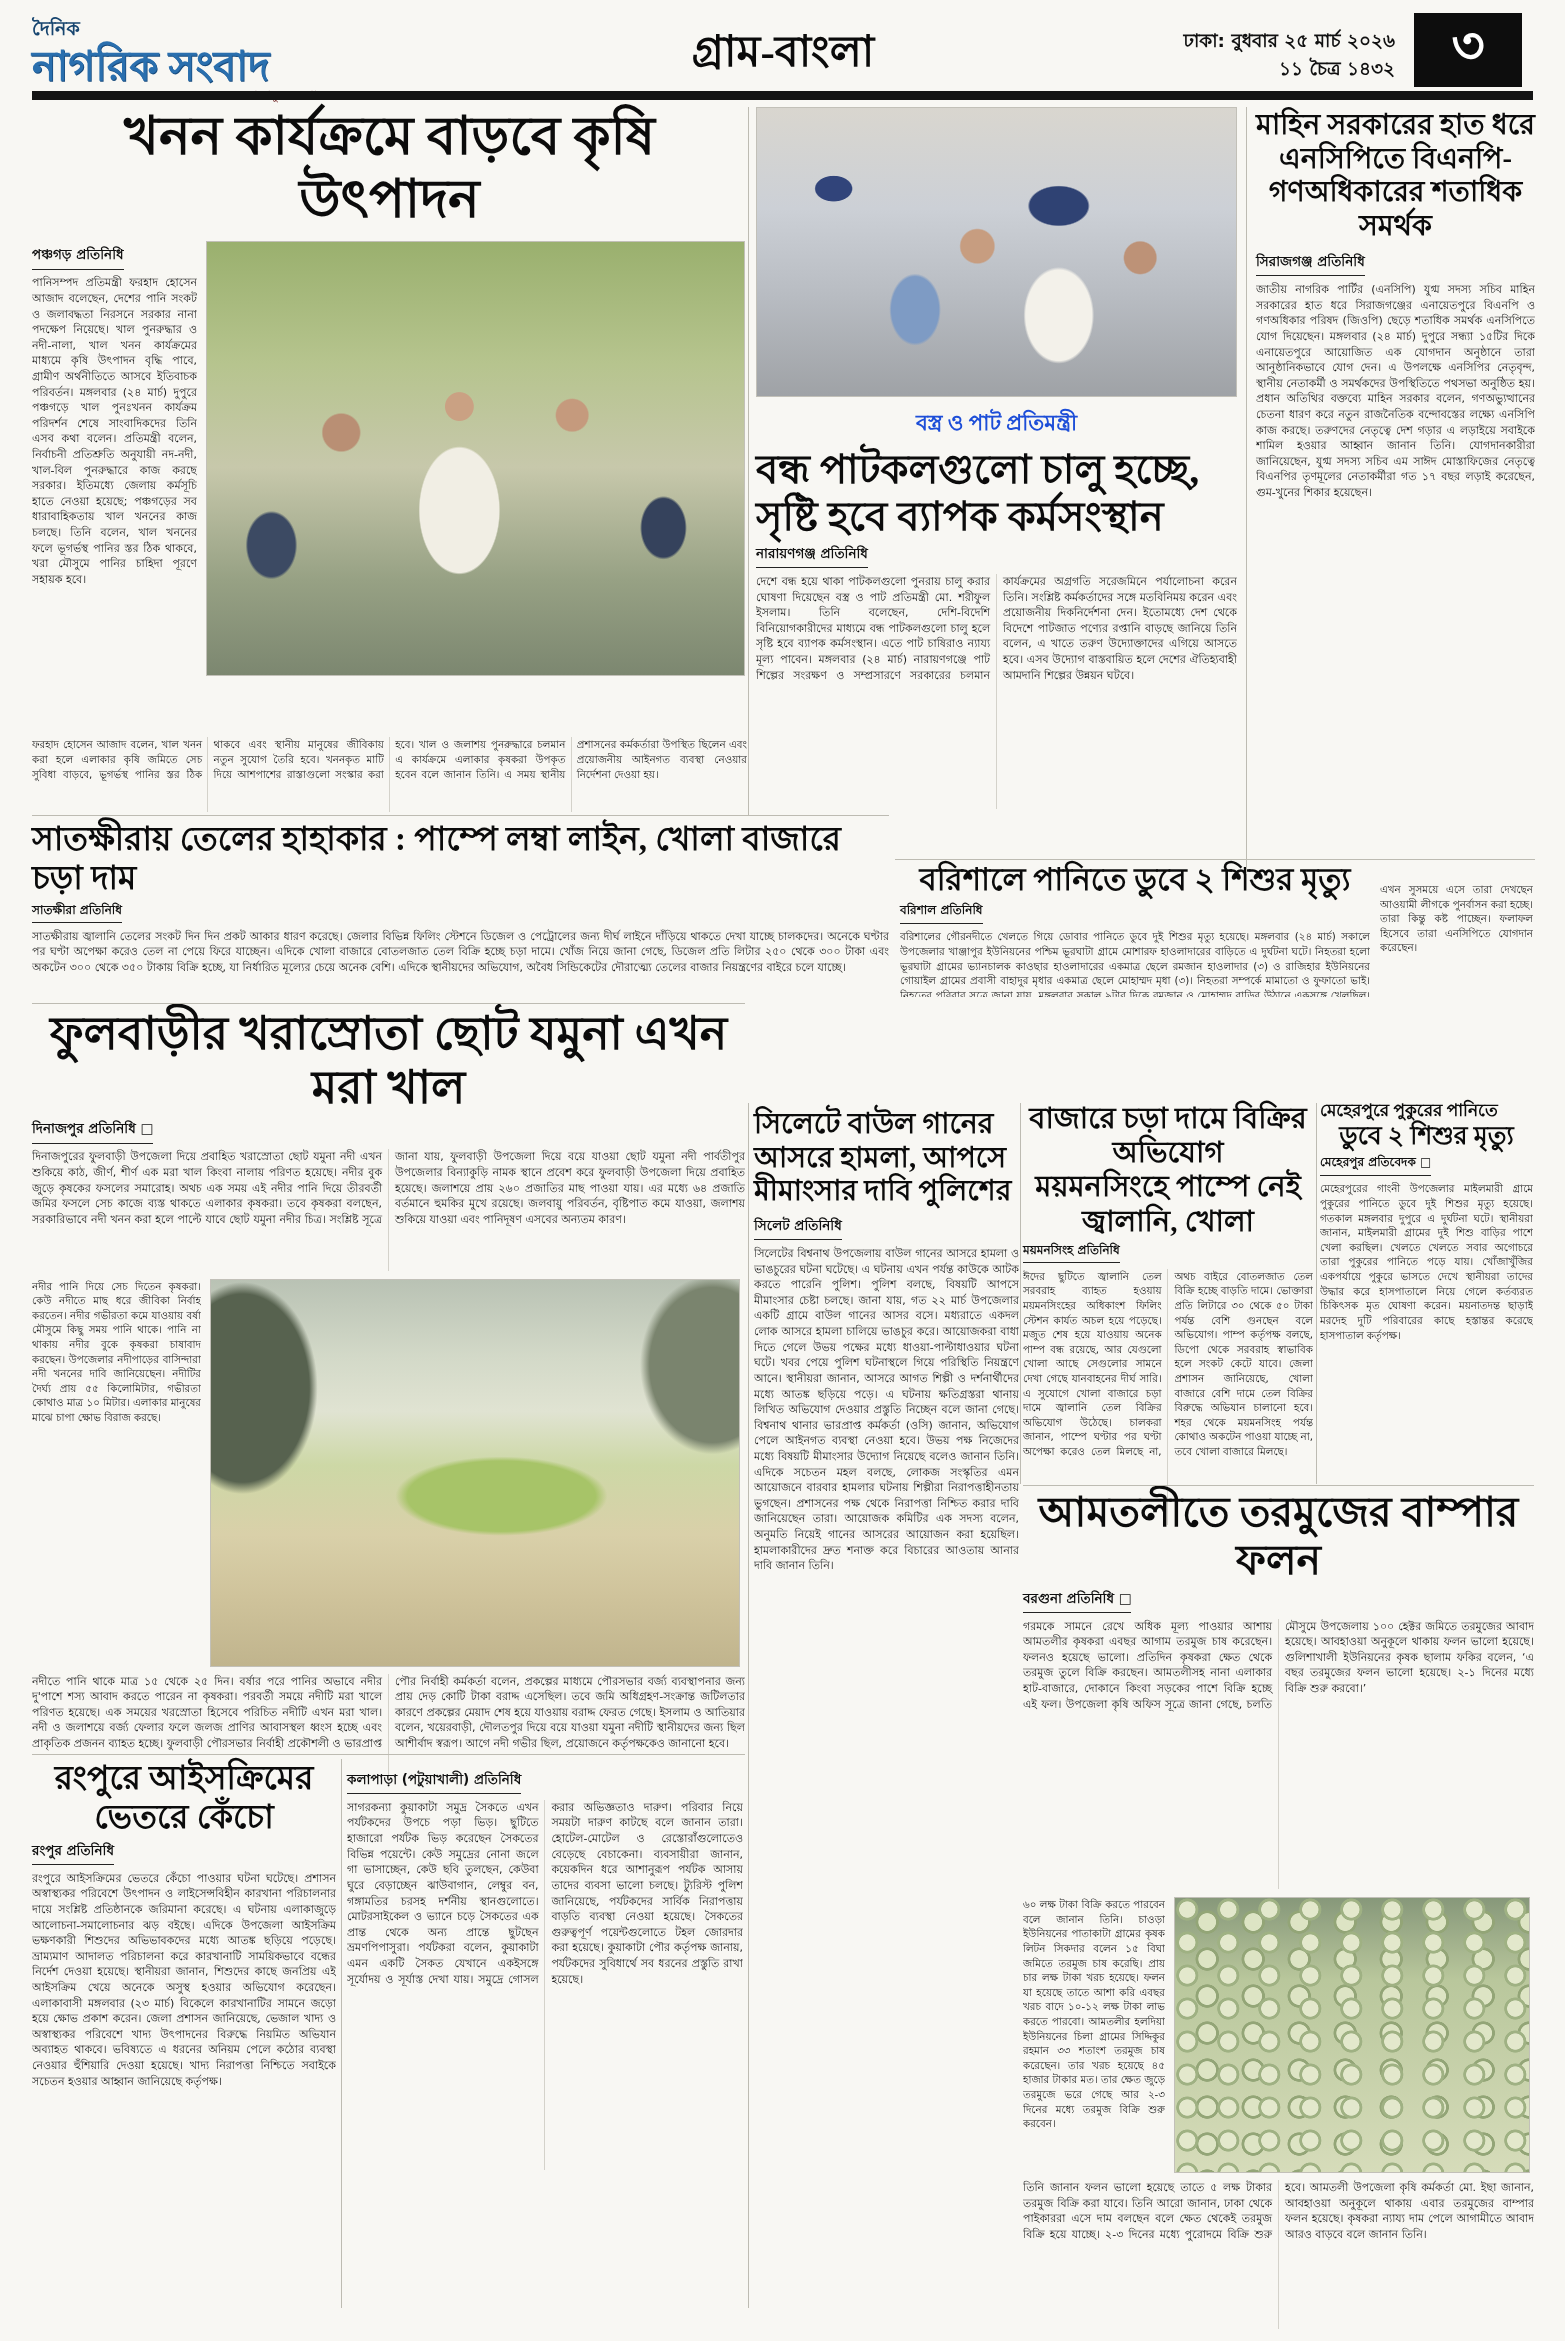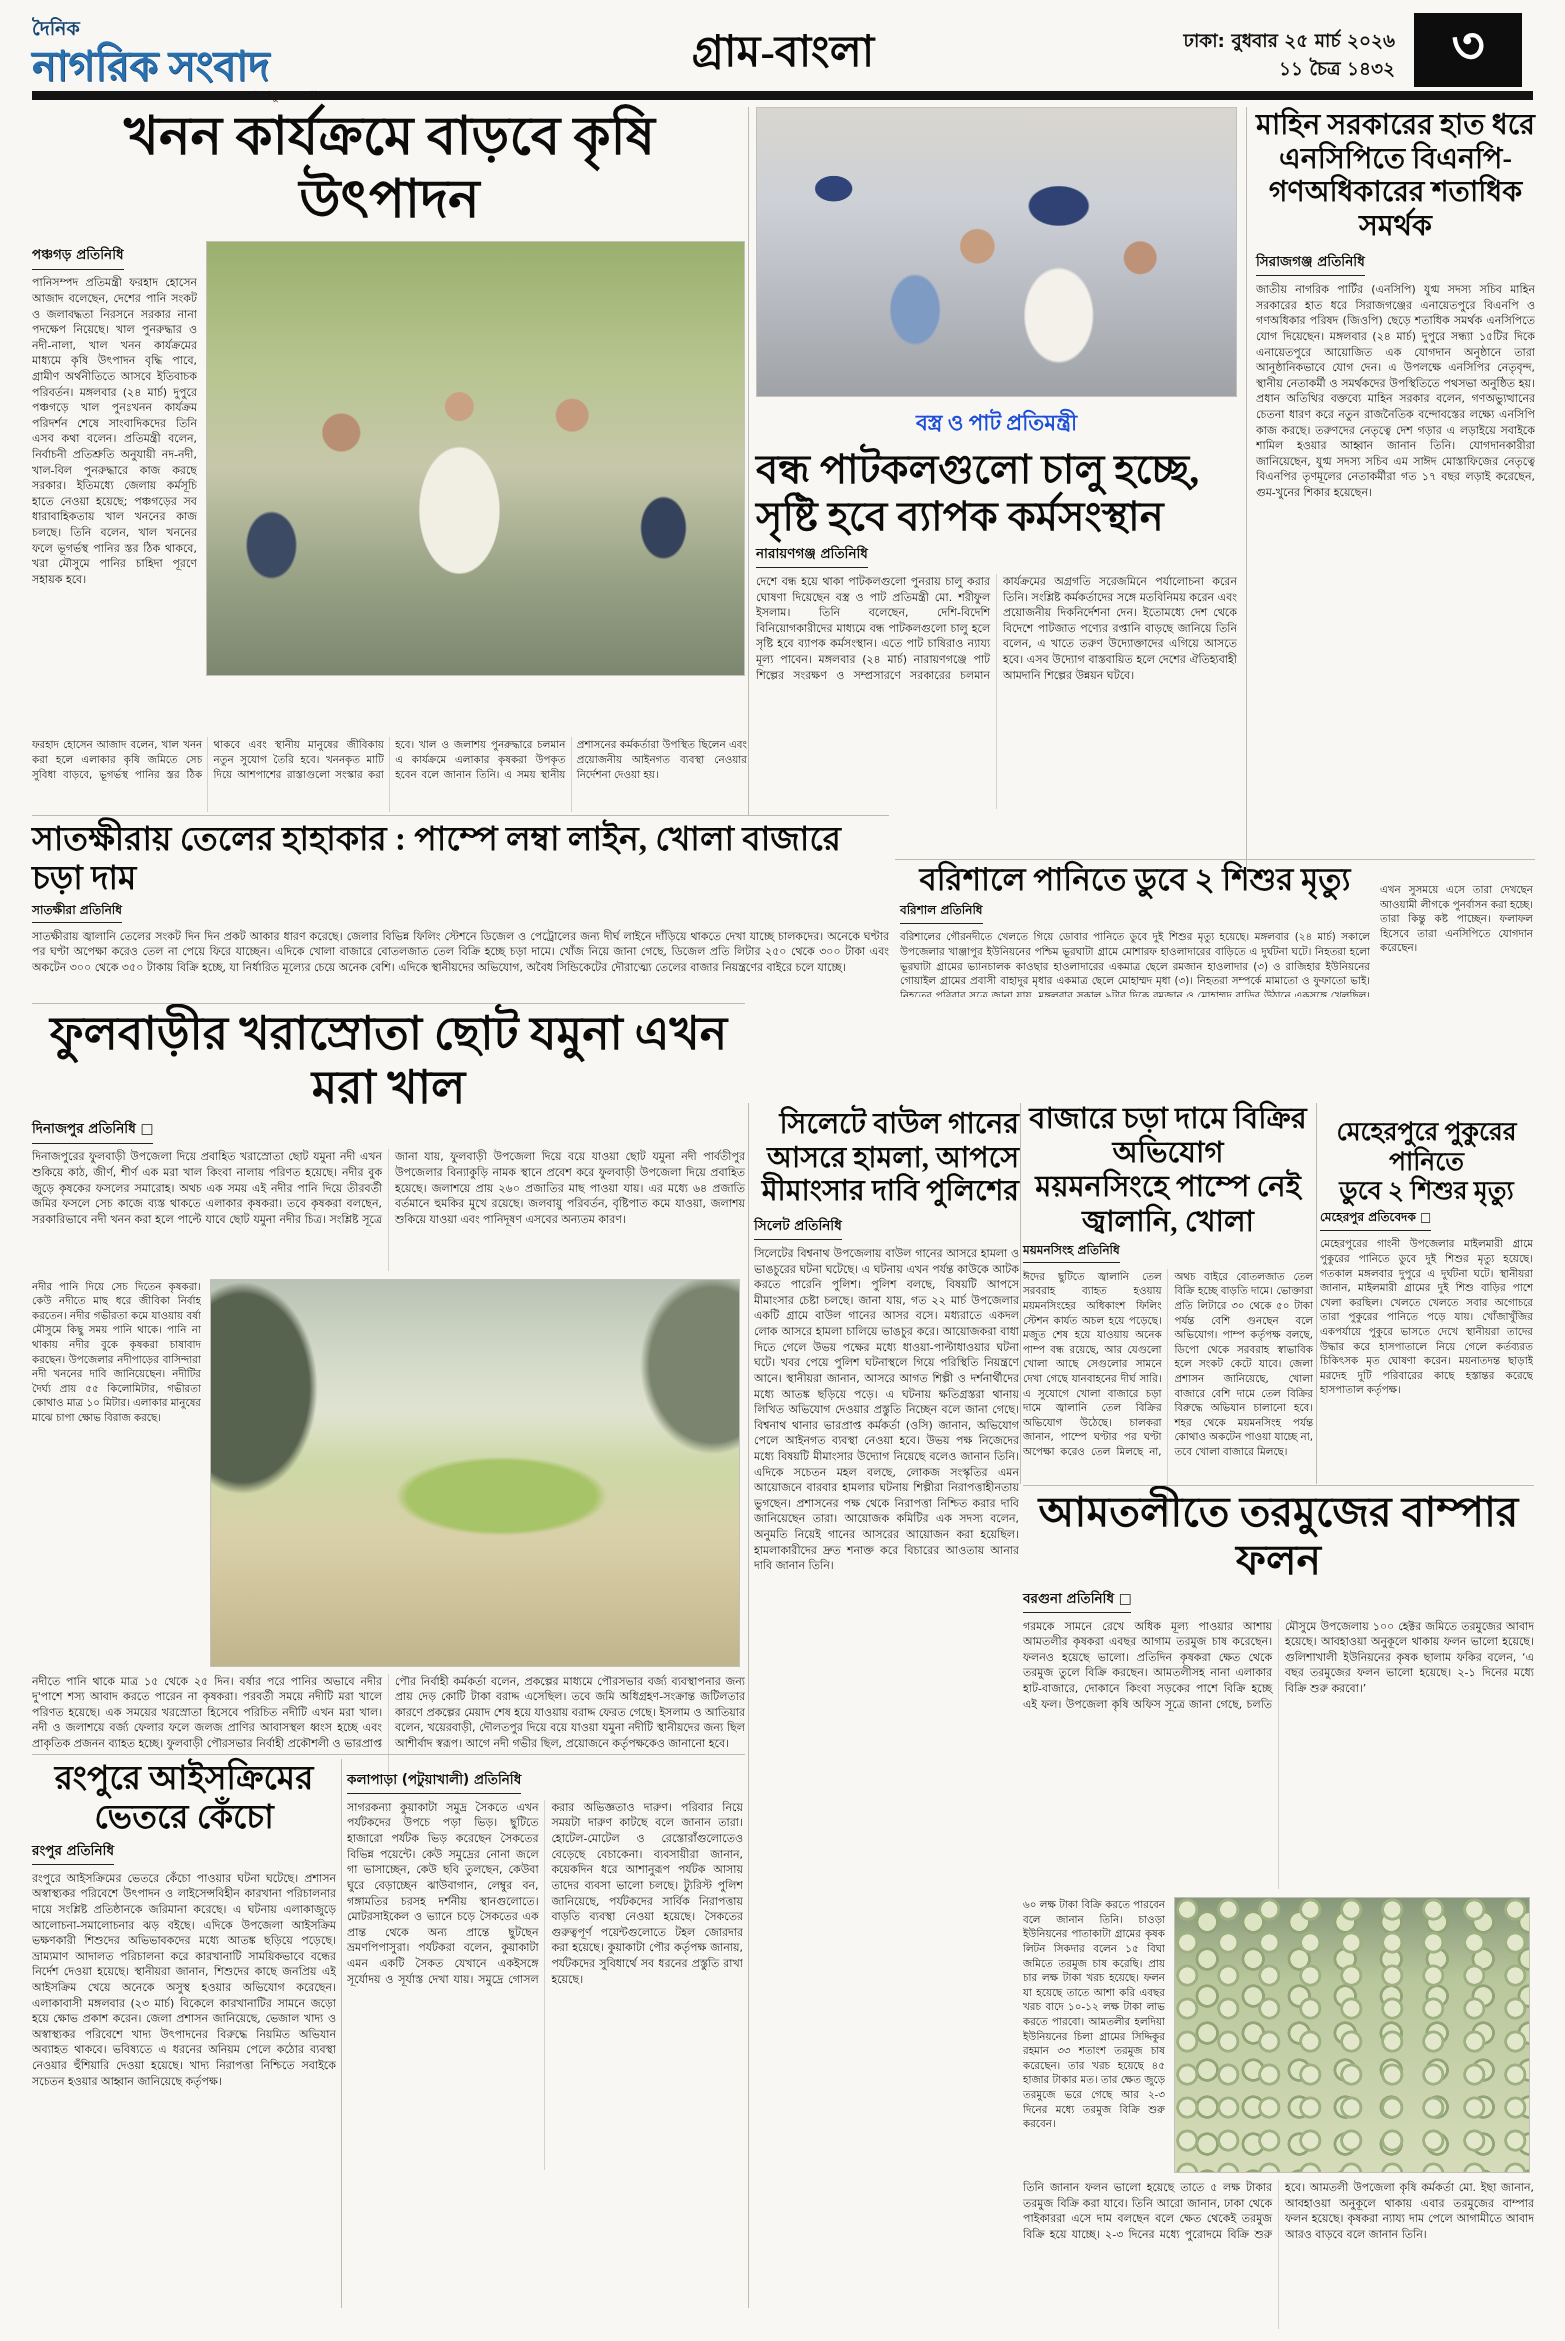--- a/index.html
+++ b/index.html
@@ -132,34 +132,34 @@
     <span class="byline">দিনাজপুর প্রতিনিধি □</span>
     <div class="body-txt cols-2 clip" style="height:122px;">দিনাজপুরের ফুলবাড়ী উপজেলা দিয়ে প্রবাহিত খরাস্রোতা ছোট যমুনা নদী এখন শুকিয়ে কাঠ, জীর্ণ, শীর্ণ এক মরা খাল কিংবা নালায় পরিণত হয়েছে। নদীর বুক জুড়ে কৃষকের ফসলের সমারোহ। অথচ এক সময় এই নদীর পানি দিয়ে তীরবর্তী জমির ফসলে সেচ কাজে ব্যস্ত থাকতে এলাকার কৃষকরা। তবে কৃষকরা বলছেন, সরকারিভাবে নদী খনন করা হলে পাল্টে যাবে ছোট যমুনা নদীর চিত্র। সংশ্লিষ্ট সূত্রে জানা যায়, ফুলবাড়ী উপজেলা দিয়ে বয়ে যাওয়া ছোট যমুনা নদী পার্বতীপুর উপজেলার বিন্যাকুড়ি নামক স্থানে প্রবেশ করে ফুলবাড়ী উপজেলা দিয়ে প্রবাহিত হয়েছে। জলাশয়ে প্রায় ২৬০ প্রজাতির মাছ পাওয়া যায়। এর মধ্যে ৬৪ প্রজাতি বর্তমানে হুমকির মুখে রয়েছে। জলবায়ু পরিবর্তন, বৃষ্টিপাত কমে যাওয়া, জলাশয় শুকিয়ে যাওয়া এবং পানিদূষণ এসবের অন্যতম কারণ।</div>
     <div style="display:flex;gap:8.5px;margin-top:7.1px;">
       <div class="body-txt sm clip" style="width:169px;flex:none;height:388px;">নদীর পানি দিয়ে সেচ দিতেন কৃষকরা। কেউ নদীতে মাছ ধরে জীবিকা নির্বাহ করতেন। নদীর গভীরতা কমে যাওয়ায় বর্ষা মৌসুমে কিছু সময় পানি থাকে। পানি না থাকায় নদীর বুকে কৃষকরা চাষাবাদ করছেন। উপজেলার নদীপাড়ের বাসিন্দারা নদী খননের দাবি জানিয়েছেন। নদীটির দৈর্ঘ্য প্রায় ৫৫ কিলোমিটার, গভীরতা কোথাও মাত্র ১০ মিটার। এলাকার মানুষের মাঝে চাপা ক্ষোভ বিরাজ করছে।</div>
       <div class="photo ph-river" style="width:530px;height:388px;" title="শুকিয়ে যাওয়া ছোট যমুনা নদীর বুকে ফসলের ক্ষেত"></div>
     </div>
     <div class="body-txt cols-2 clip" style="margin-top:7.1px;height:107px;">নদীতে পানি থাকে মাত্র ১৫ থেকে ২৫ দিন। বর্ষার পরে পানির অভাবে নদীর দু'পাশে শস্য আবাদ করতে পারেন না কৃষকরা। পরবর্তী সময়ে নদীটি মরা খালে পরিণত হয়েছে। এক সময়ের খরস্রোতা হিসেবে পরিচিত নদীটি এখন মরা খাল। নদী ও জলাশয়ে বর্জ্য ফেলার ফলে জলজ প্রাণির আবাসস্থল ধ্বংস হচ্ছে এবং প্রাকৃতিক প্রজনন ব্যাহত হচ্ছে। ফুলবাড়ী পৌরসভার নির্বাহী প্রকৌশলী ও ভারপ্রাপ্ত পৌর নির্বাহী কর্মকর্তা বলেন, প্রকল্পের মাধ্যমে পৌরসভার বর্জ্য ব্যবস্থাপনার জন্য প্রায় দেড় কোটি টাকা বরাদ্দ এসেছিল। তবে জমি অধিগ্রহণ-সংক্রান্ত জটিলতার কারণে প্রকল্পের মেয়াদ শেষ হয়ে যাওয়ায় বরাদ্দ ফেরত গেছে। ইসলাম ও আতিয়ার বলেন, খয়েরবাড়ী, দৌলতপুর দিয়ে বয়ে যাওয়া যমুনা নদীটি স্থানীয়দের জন্য ছিল আশীর্বাদ স্বরূপ। আগে নদী গভীর ছিল, প্রয়োজনে কর্তৃপক্ষকেও জানানো হবে।</div>
   </div>
 
   <div class="abs" style="left:754px;top:1107px;width:265px;height:1201px;">
-    <div class="hl" style="font-size:28.5px;text-align:right;">সিলেটে বাউল গানের আসরে হামলা, আপসে মীমাংসার দাবি পুলিশের</div>
+    <div class="hl" style="font-size:28.5px;text-align:left;">সিলেটে বাউল গানের আসরে হামলা, আপসে মীমাংসার দাবি পুলিশের</div>
     <div style="margin-top:4.3px;"><span class="byline">সিলেট প্রতিনিধি</span></div>
     <div class="body-txt clip" style="height:1039px;">সিলেটের বিশ্বনাথ উপজেলায় বাউল গানের আসরে হামলা ও ভাঙচুরের ঘটনা ঘটেছে। এ ঘটনায় এখন পর্যন্ত কাউকে আটক করতে পারেনি পুলিশ। পুলিশ বলছে, বিষয়টি আপসে মীমাংসার চেষ্টা চলছে। জানা যায়, গত ২২ মার্চ উপজেলার একটি গ্রামে বাউল গানের আসর বসে। মধ্যরাতে একদল লোক আসরে হামলা চালিয়ে ভাঙচুর করে। আয়োজকরা বাধা দিতে গেলে উভয় পক্ষের মধ্যে ধাওয়া-পাল্টাধাওয়ার ঘটনা ঘটে। খবর পেয়ে পুলিশ ঘটনাস্থলে গিয়ে পরিস্থিতি নিয়ন্ত্রণে আনে। স্থানীয়রা জানান, আসরে আগত শিল্পী ও দর্শনার্থীদের মধ্যে আতঙ্ক ছড়িয়ে পড়ে। এ ঘটনায় ক্ষতিগ্রস্তরা থানায় লিখিত অভিযোগ দেওয়ার প্রস্তুতি নিচ্ছেন বলে জানা গেছে। বিশ্বনাথ থানার ভারপ্রাপ্ত কর্মকর্তা (ওসি) জানান, অভিযোগ পেলে আইনগত ব্যবস্থা নেওয়া হবে। উভয় পক্ষ নিজেদের মধ্যে বিষয়টি মীমাংসার উদ্যোগ নিয়েছে বলেও জানান তিনি। এদিকে সচেতন মহল বলছে, লোকজ সংস্কৃতির এমন আয়োজনে বারবার হামলার ঘটনায় শিল্পীরা নিরাপত্তাহীনতায় ভুগছেন। প্রশাসনের পক্ষ থেকে নিরাপত্তা নিশ্চিত করার দাবি জানিয়েছেন তারা। আয়োজক কমিটির এক সদস্য বলেন, অনুমতি নিয়েই গানের আসরের আয়োজন করা হয়েছিল। হামলাকারীদের দ্রুত শনাক্ত করে বিচারের আওতায় আনার দাবি জানান তিনি।</div>
   </div>
 
   <div class="abs" style="left:1023px;top:1101px;width:290px;height:383px;">
     <div class="hl" style="font-size:29px;text-align:center;">বাজারে চড়া দামে বিক্রির অভিযোগ</div>
     <div class="hl" style="font-size:29px;text-align:center;">ময়মনসিংহে পাম্পে নেই জ্বালানি, খোলা</div>
     <span class="byline" style="font-size:12px;">ময়মনসিংহ প্রতিনিধি</span>
     <div class="body-txt sm cols-2 clip" style="height:256px;">ঈদের ছুটিতে জ্বালানি তেল সরবরাহ ব্যাহত হওয়ায় ময়মনসিংহের অধিকাংশ ফিলিং স্টেশন কার্যত অচল হয়ে পড়েছে। মজুত শেষ হয়ে যাওয়ায় অনেক পাম্প বন্ধ রয়েছে, আর যেগুলো খোলা আছে সেগুলোর সামনে দেখা গেছে যানবাহনের দীর্ঘ সারি। এ সুযোগে খোলা বাজারে চড়া দামে জ্বালানি তেল বিক্রির অভিযোগ উঠেছে। চালকরা জানান, পাম্পে ঘণ্টার পর ঘণ্টা অপেক্ষা করেও তেল মিলছে না, অথচ বাইরে বোতলজাত তেল বিক্রি হচ্ছে বাড়তি দামে। ভোক্তারা প্রতি লিটারে ৩০ থেকে ৫০ টাকা পর্যন্ত বেশি গুনছেন বলে অভিযোগ। পাম্প কর্তৃপক্ষ বলছে, ডিপো থেকে সরবরাহ স্বাভাবিক হলে সংকট কেটে যাবে। জেলা প্রশাসন জানিয়েছে, খোলা বাজারে বেশি দামে তেল বিক্রির বিরুদ্ধে অভিযান চালানো হবে। শহর থেকে ময়মনসিংহ পর্যন্ত কোথাও অকটেন পাওয়া যাচ্ছে না, তবে খোলা বাজারে মিলছে।</div>
   </div>
 
   <div class="abs" style="left:1320px;top:1101px;width:213px;height:383px;">
-    <div class="hl" style="font-size:25px;text-align:center;margin-top:16px;">মেহেরপুরে পুকুরের পানিতে</div>
+    <div class="hl" style="font-size:17px;">মেহেরপুরে পুকুরের পানিতে</div>
     <div class="hl" style="font-size:25px;text-align:center;">ডুবে ২ শিশুর মৃত্যু</div>
     <span class="byline" style="font-size:12px;">মেহেরপুর প্রতিবেদক □</span>
     <div class="body-txt sm clip" style="height:270px;">মেহেরপুরের গাংনী উপজেলার মাইলমারী গ্রামে পুকুরের পানিতে ডুবে দুই শিশুর মৃত্যু হয়েছে। গতকাল মঙ্গলবার দুপুরে এ দুর্ঘটনা ঘটে। স্থানীয়রা জানান, মাইলমারী গ্রামের দুই শিশু বাড়ির পাশে খেলা করছিল। খেলতে খেলতে সবার অগোচরে তারা পুকুরের পানিতে পড়ে যায়। খোঁজাখুঁজির একপর্যায়ে পুকুরে ভাসতে দেখে স্থানীয়রা তাদের উদ্ধার করে হাসপাতালে নিয়ে গেলে কর্তব্যরত চিকিৎসক মৃত ঘোষণা করেন। ময়নাতদন্ত ছাড়াই মরদেহ দুটি পরিবারের কাছে হস্তান্তর করেছে হাসপাতাল কর্তৃপক্ষ।</div>
   </div>
 
   <div class="abs" style="left:1023px;top:1488px;width:511px;height:820px;">
     <div class="hl" style="font-size:41px;text-align:center;">আমতলীতে তরমুজের বাম্পার ফলন</div>
     <span class="byline">বরগুনা প্রতিনিধি □</span>
     <div class="body-txt cols-2 clip" style="height:270px;">গরমকে সামনে রেখে অধিক মূল্য পাওয়ার আশায় আমতলীর কৃষকরা এবছর আগাম তরমুজ চাষ করেছেন। ফলনও হয়েছে ভালো। প্রতিদিন কৃষকরা ক্ষেত থেকে তরমুজ তুলে বিক্রি করছেন। আমতলীসহ নানা এলাকার হাট-বাজারে, দোকানে কিংবা সড়কের পাশে বিক্রি হচ্ছে এই ফল। উপজেলা কৃষি অফিস সূত্রে জানা গেছে, চলতি মৌসুমে উপজেলায় ১০০ হেক্টর জমিতে তরমুজের আবাদ হয়েছে। আবহাওয়া অনুকূলে থাকায় ফলন ভালো হয়েছে। গুলিশাখালী ইউনিয়নের কৃষক ছালাম ফকির বলেন, ‘এ বছর তরমুজের ফলন ভালো হয়েছে। ২-১ দিনের মধ্যে বিক্রি শুরু করবো।’</div>
     <div style="display:flex;gap:8.5px;margin-top:8.5px;">

